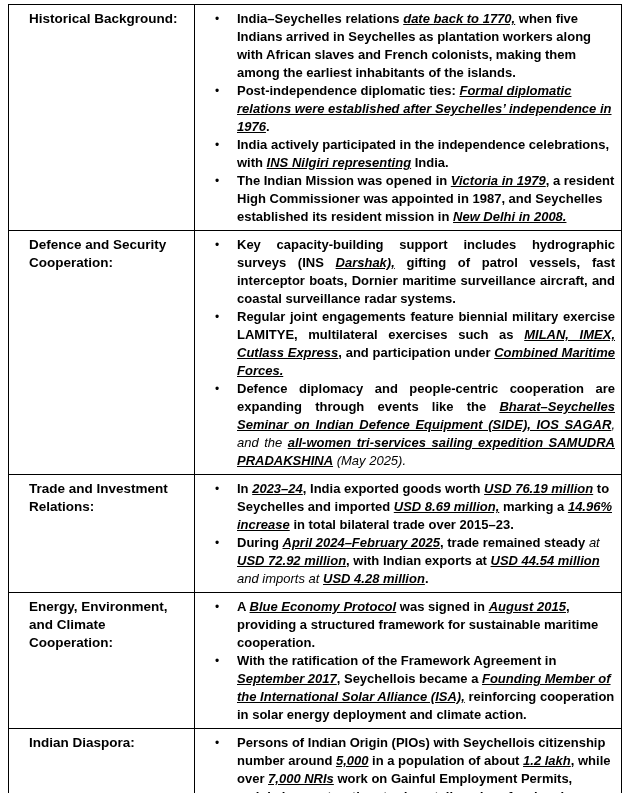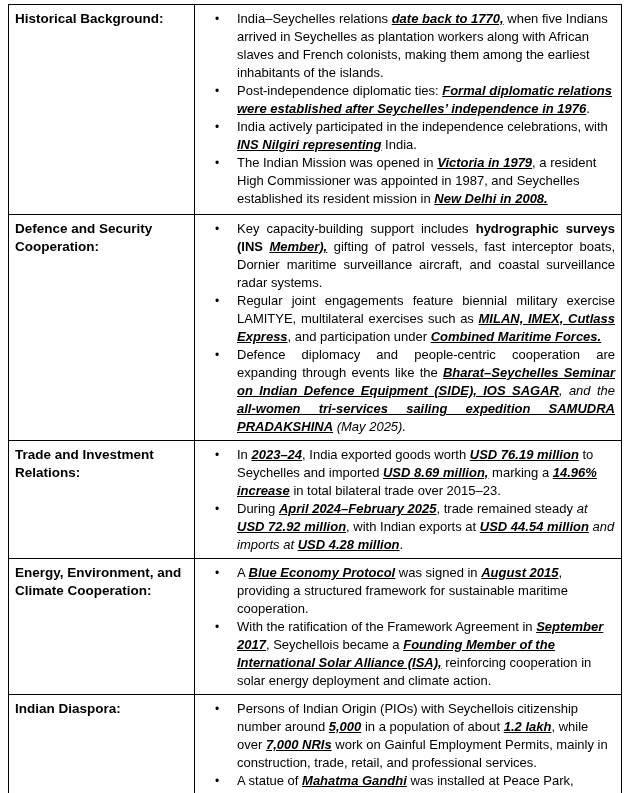--- a/index.html
+++ b/index.html
@@ -23,21 +23,21 @@
   .doc-table td {
     border: 1.5px solid #000;
     vertical-align: top;
     box-sizing: border-box;
   }
   .label-cell {
     width: 186px;
     font-weight: 700;
     font-size: 13.5px;
     line-height: 18px;
-    padding: 5px 4px 4px 6px;
+    padding: 5px 4px 4px 20px;
   }
   .content-cell {
     font-size: 13px;
     line-height: 18px;
     padding: 5px 6px 4px 0;
   }
   .bullet { display: flex; align-items: flex-start; }
   .glyph {
     flex: none;
     width: 22px;
@@ -46,21 +46,21 @@
     text-align: left;
   }
   .btext { flex: 1; min-width: 0; }
   tr.r0 { height: 210px; }
   tr.r1 { height: 212px; margin-left: 20px; }
   tr.r2 { height: 115px; }
   tr.r3 { height: 114px; }
   tr.r4 { height: 129px; }
   
   tr.r1 .btext { text-align: justify; }
-  .btext span.r  { font-weight: 400; font-style: normal; }
+  .btext span.r  { font-weight: 700; font-style: normal; }
   .btext span.b  { font-weight: 700; font-style: normal; }
   .btext span.i  { font-weight: 400; font-style: italic; }
   .btext span.bi { font-weight: 700; font-style: italic; text-decoration: underline; }
 </style>
 </head>
 <body>
 
 <table class="doc-table">
   <tbody>
 
@@ -97,21 +97,21 @@
     </tr>
 
     <tr class="r1">
       <td class="label-cell">
         <span>Defence and Security Cooperation:</span>
       </td>
       <td class="content-cell">
         <div class="bullet">
           <span class="glyph">•</span>
           <div class="btext">
-            <span class="r">Key capacity-building support includes </span><span class="b">hydrographic surveys (INS </span><span class="bi">Member),</span><span class="r"> gifting of patrol vessels, fast interceptor boats, Dornier maritime surveillance aircraft, and coastal surveillance radar systems.</span>
+            <span class="r">Key capacity-building support includes </span><span class="b">hydrographic surveys (INS </span><span class="bi">Darshak),</span><span class="r"> gifting of patrol vessels, fast interceptor boats, Dornier maritime surveillance aircraft, and coastal surveillance radar systems.</span>
           </div>
         </div>
         <div class="bullet">
           <span class="glyph">•</span>
           <div class="btext">
             <span class="r">Regular joint engagements feature biennial military exercise LAMITYE, multilateral exercises such as </span><span class="bi">MILAN, IMEX, Cutlass Express</span><span class="r">, and participation under </span><span class="bi">Combined Maritime Forces.</span>
           </div>
         </div>
         <div class="bullet">
           <span class="glyph">•</span>

